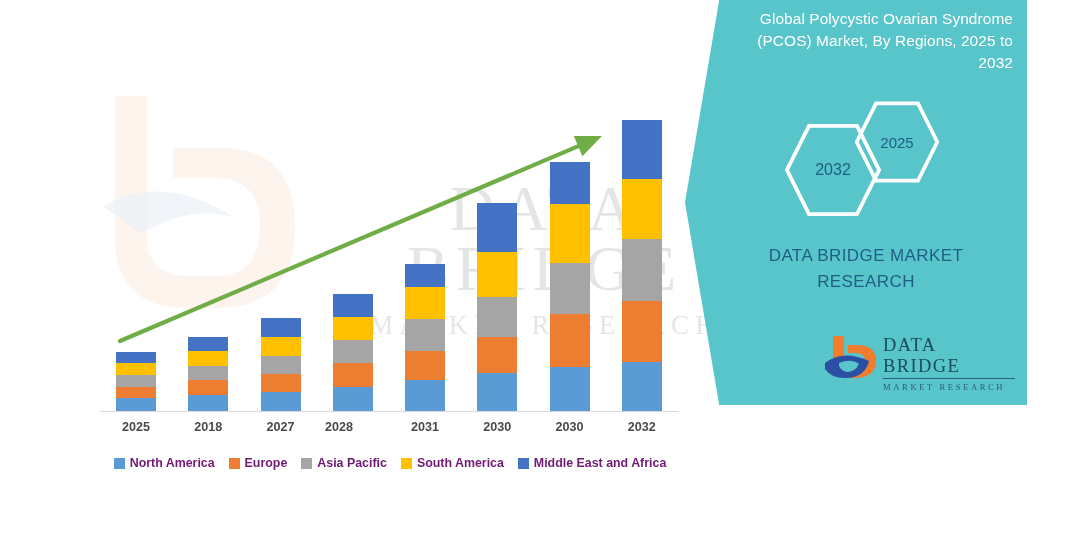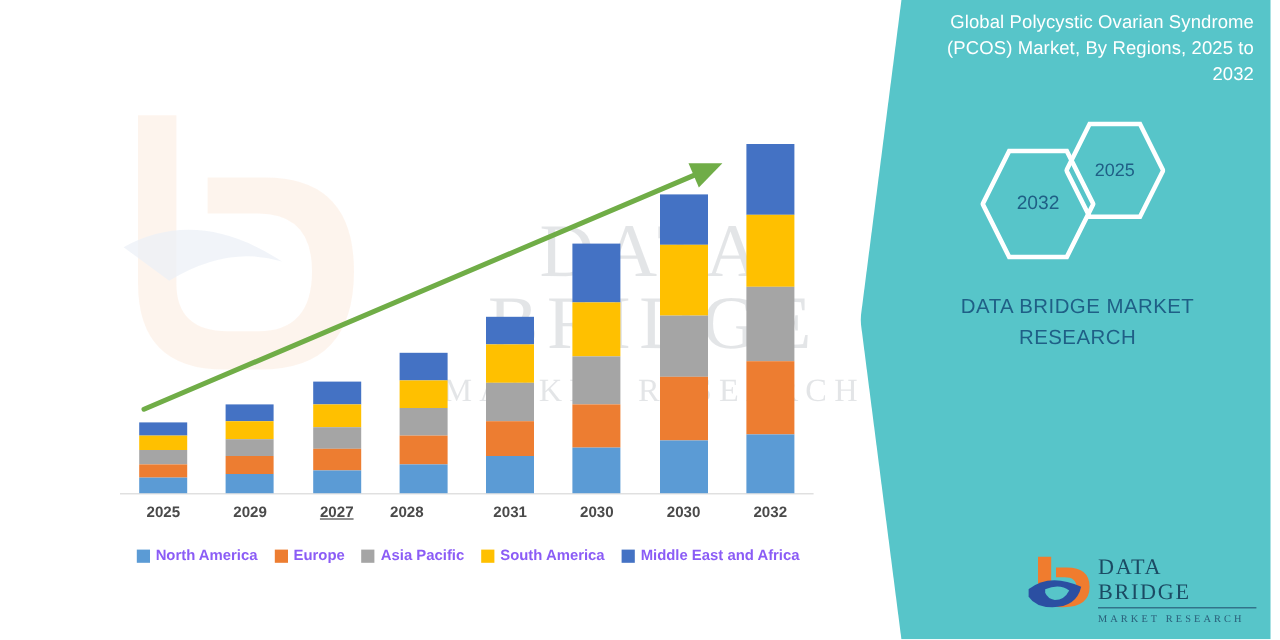--- a/index.html
+++ b/index.html
@@ -11,22 +11,22 @@
   }
   #root {
     position: relative;
     width: 1067px; height: 533px;
     background: #ffffff;
   }
 
   
   .right-panel {
     position: absolute;
-    top: 0; left: 717px;
-    width: 342px; height: 533px;
+    top: 0; left: 685px;
+    width: 342px; height: 405px;
     background: #57c5c9;
     clip-path: polygon(10% 0, 100% 0, 100% 100%, 10% 100%, 0 50%);
     z-index: 3;
   }
   .rp-title {
     position: absolute;
     top: 8px; left: 36px; right: 14px;
     color: #ffffff;
     font-size: 15.4px;
     line-height: 1.42;
@@ -155,21 +155,21 @@
 
   .legend {
     position: absolute;
     left: 95px; top: 456px; width: 590px;
     display: flex; align-items: center; justify-content: center;
     gap: 14px;
     z-index: 2;
   }
   .lg-item { display: flex; align-items: center; gap: 5px; }
   .lg-sw { width: 11px; height: 11px; flex: 0 0 11px; }
-  .lg-lb { font-size: 12.4px; font-weight: bold; color: #8b5cf6; white-space: nowrap; }
+  .lg-lb { font-size: 12.4px; font-weight: bold; color: #701a75; white-space: nowrap; }
 
   .footer {
     position: absolute;
     left: 78px; top: 507px; width: 600px;
     display: flex; justify-content: space-between;
     font-family: "Liberation Serif", serif;
     font-size: 8.2px; color: #2b2b2b;
     z-index: 2;
   }
   .arrow { position: absolute; left: 0; top: 0; z-index: 2; }
@@ -255,22 +255,22 @@
           <div class="barcol" style="left: 521.875px;">
             <div class="seg" style="height: 48.6764px; background: rgb(91, 155, 213);"></div>
             <div class="seg" style="height: 61.3745px; background: rgb(237, 125, 49);"></div>
             <div class="seg" style="height: 62.4327px; background: rgb(165, 165, 165);"></div>
             <div class="seg" style="height: 59.2582px; background: rgb(255, 192, 0);"></div>
             <div class="seg" style="height: 59.2582px; background: rgb(68, 114, 196);"></div>
           </div>
         </div>
       <div class="xlabels" id="xlabels">
           <div class="xlab" style="left: 5.125px;">2025</div>
-          <div class="xlab" style="left: 77.375px;">2029</div>
-          <div class="xlab" style="left: 149.625px; text-decoration: underline;">2027</div>
+          <div class="xlab" style="left: 77.375px;">2018</div>
+          <div class="xlab" style="left: 149.625px;">2027</div>
           <div class="xlab" style="left: 208px;">2028</div>
           <div class="xlab" style="left: 294.125px;">2031</div>
           <div class="xlab" style="left: 366.375px;">2030</div>
           <div class="xlab" style="left: 438.625px;">2030</div>
           <div class="xlab" style="left: 510.875px;">2032</div>
         </div>
     </div>
 
     <div class="legend" id="legend">
         <div class="lg-item">

